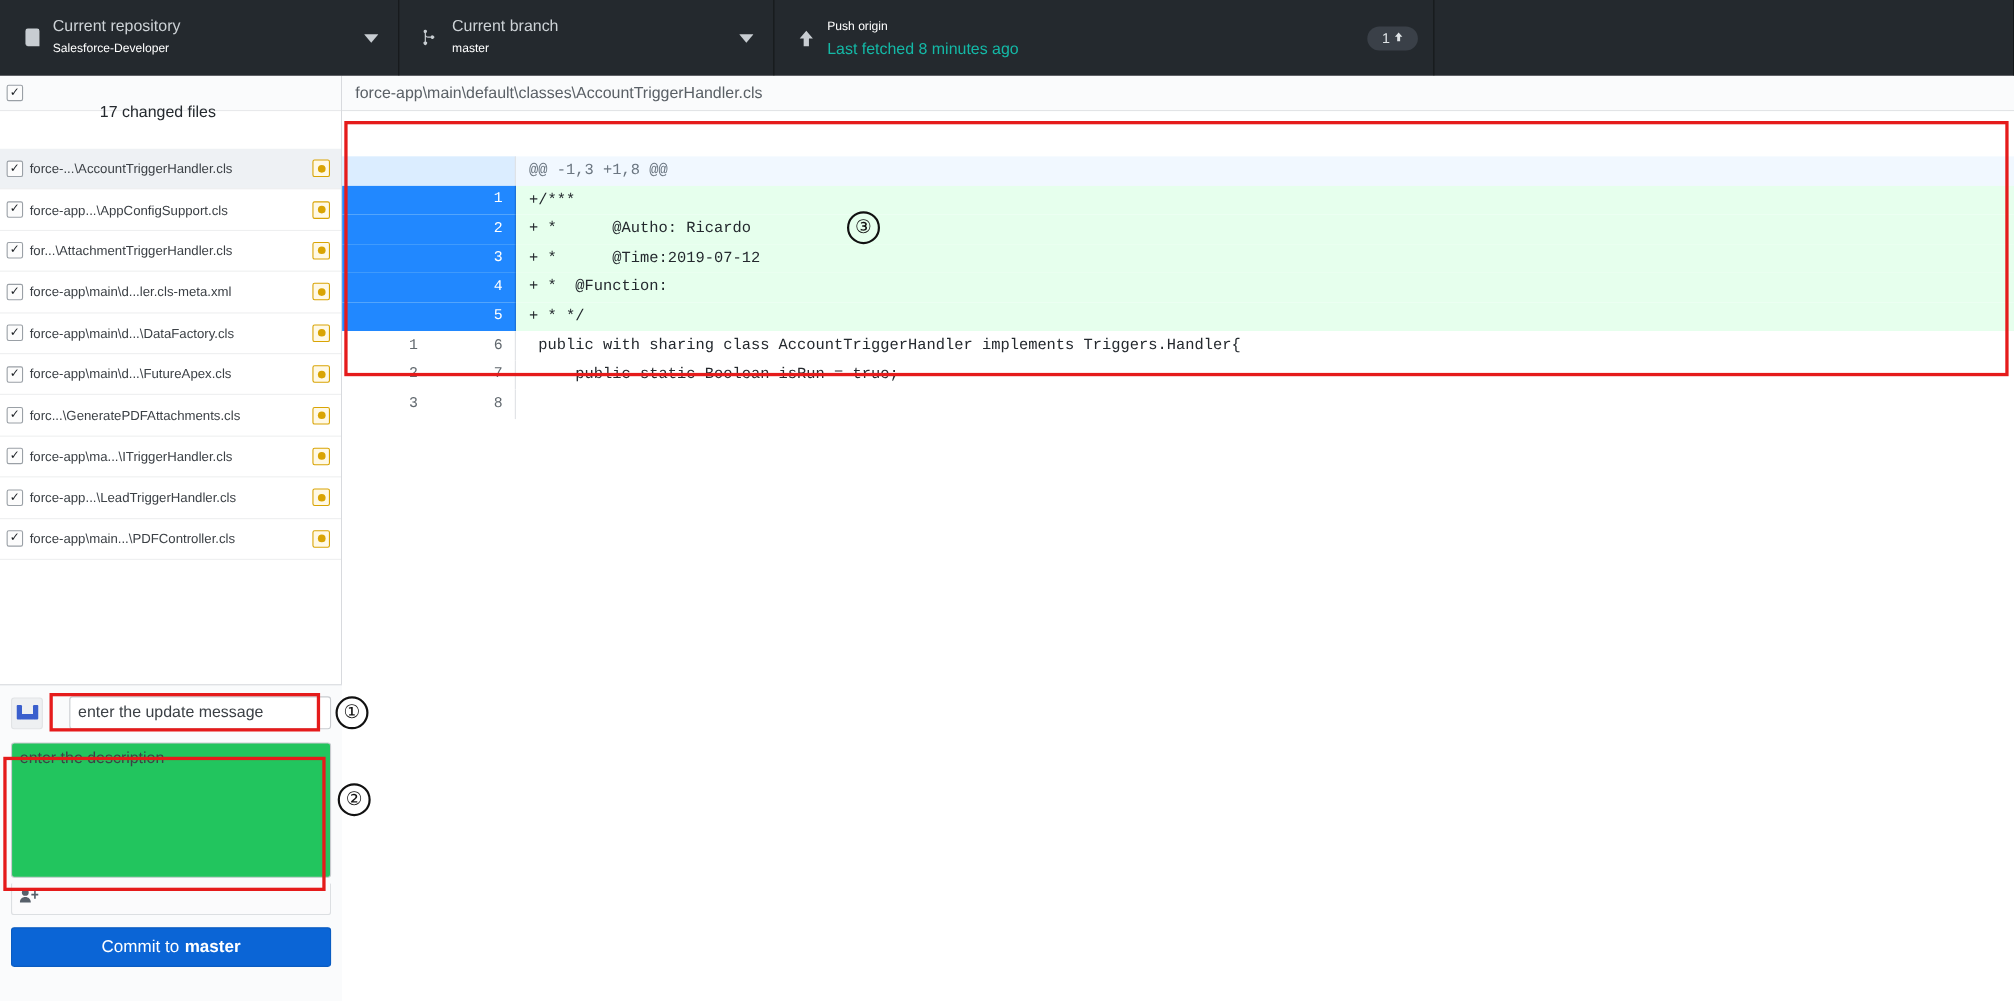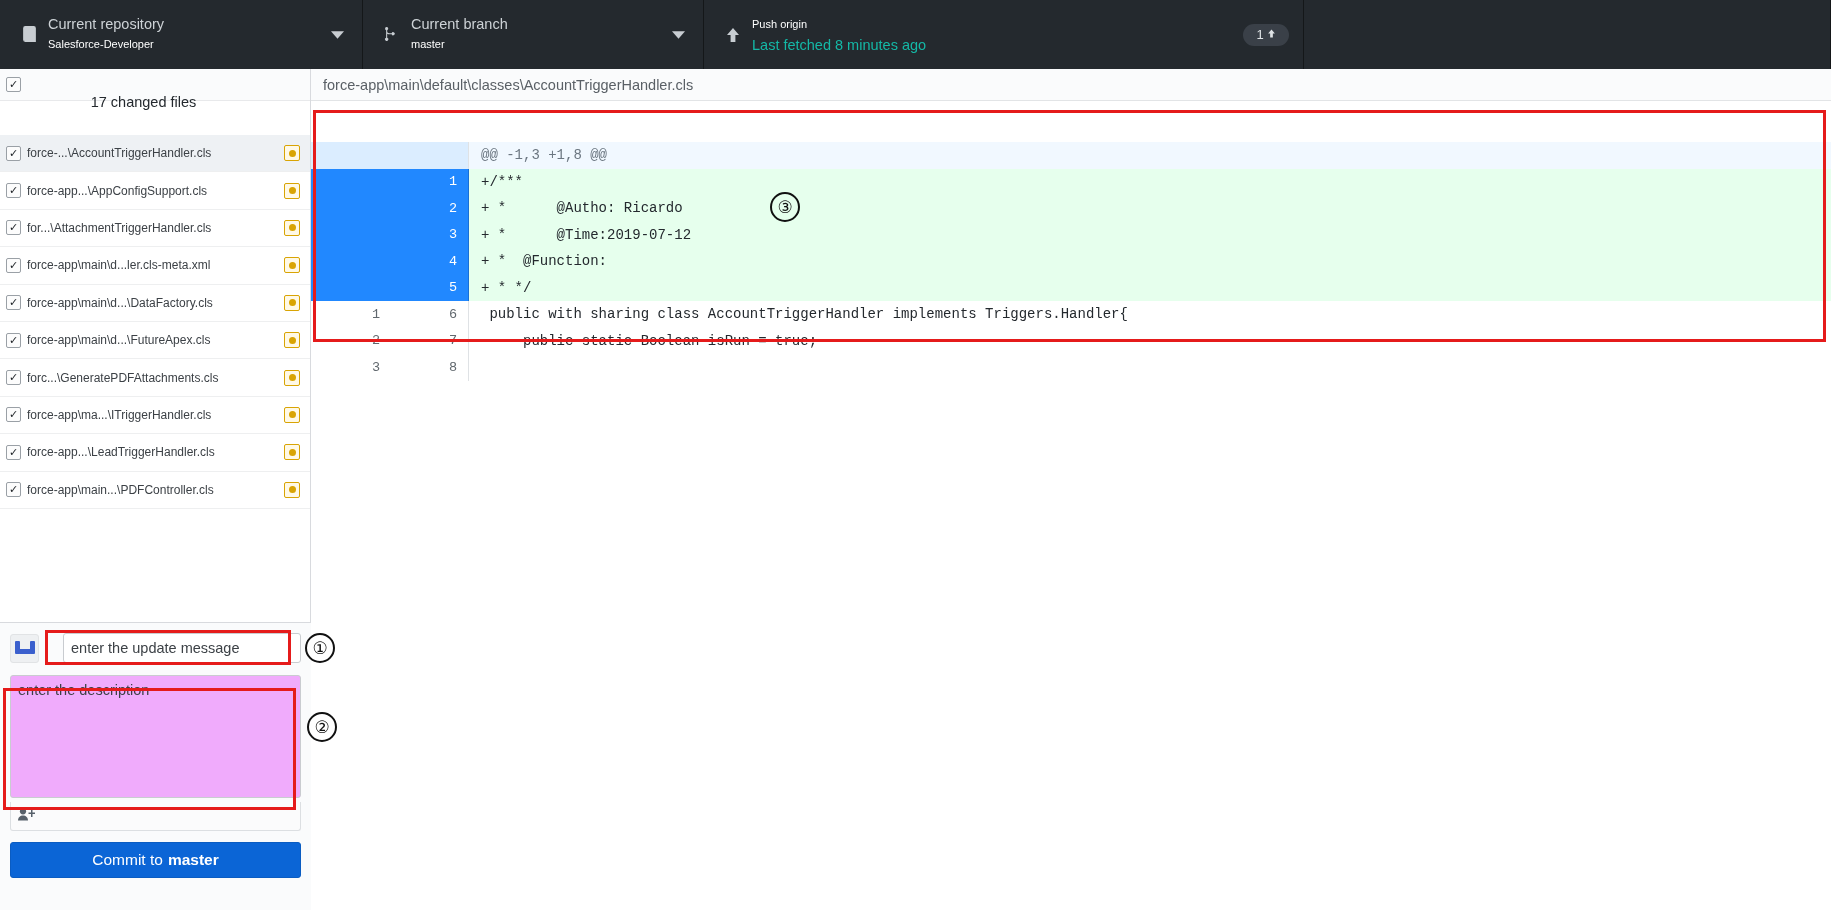--- a/index.html
+++ b/index.html
@@ -67,21 +67,21 @@
 
   
   .commit-area { position:absolute; left:0; bottom:0; width:311px; height:288px;
                  background:#fafbfc; border-top:1px solid #d8dade; padding:8px 10px 10px 10px; }
   .summary-row { display:flex; align-items:center; gap:24px; height:34px; margin-bottom:10px; }
   .avatar { width:29px; height:29px; border-radius:3px; background:#eef0f2; border:1px solid #e1e3e5;
             flex:0 0 29px; display:flex; align-items:center; justify-content:center; }
   .summary-input { flex:1; height:30px; border:1px solid #c9ccd0; border-radius:3px;
                    background:#fff; font-size:14.5px; color:#3c4146; padding:0 7px;
                    font-family:"Liberation Sans", sans-serif; outline:none; }
-  .desc-input { width:100%; height:123px; border:1px solid #c9ccd0; border-radius:3px; background:#f0abfc;
+  .desc-input { width:100%; height:123px; border:1px solid #c9ccd0; border-radius:3px; background:#22c55e;
                 font-size:14.5px; color:#3c4146; padding:6px 7px; resize:none;
                 font-family:"Liberation Sans", sans-serif; outline:none; }
   .coauthor-bar { width:100%; height:29px; border:1px solid #dcdfe2; border-top:none;
                   border-radius:0 0 3px 3px; background:#fbfbfc; display:flex; align-items:center;
                   padding-left:7px; }
   .commit-btn { width:100%; height:36px; background:#0b65d6; border:1px solid #0a5cc2; border-radius:3px;
                 color:#fff; font-size:15.5px; display:flex; align-items:center; justify-content:center;
                 gap:5px; margin-top:11px; cursor:default; }
 
   

